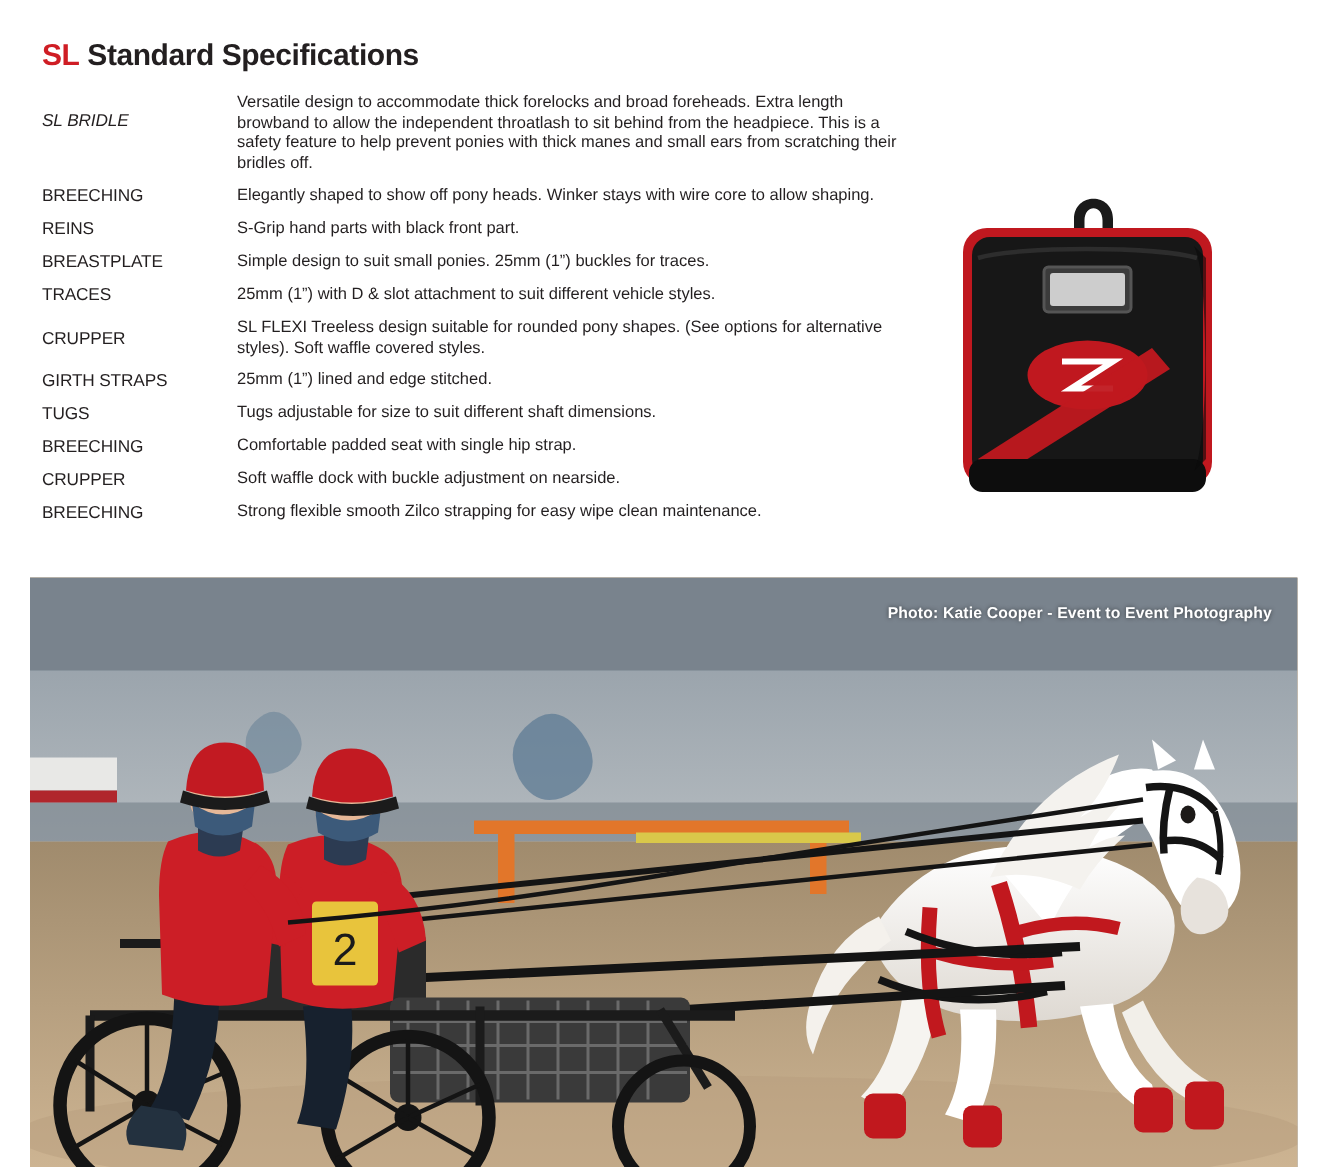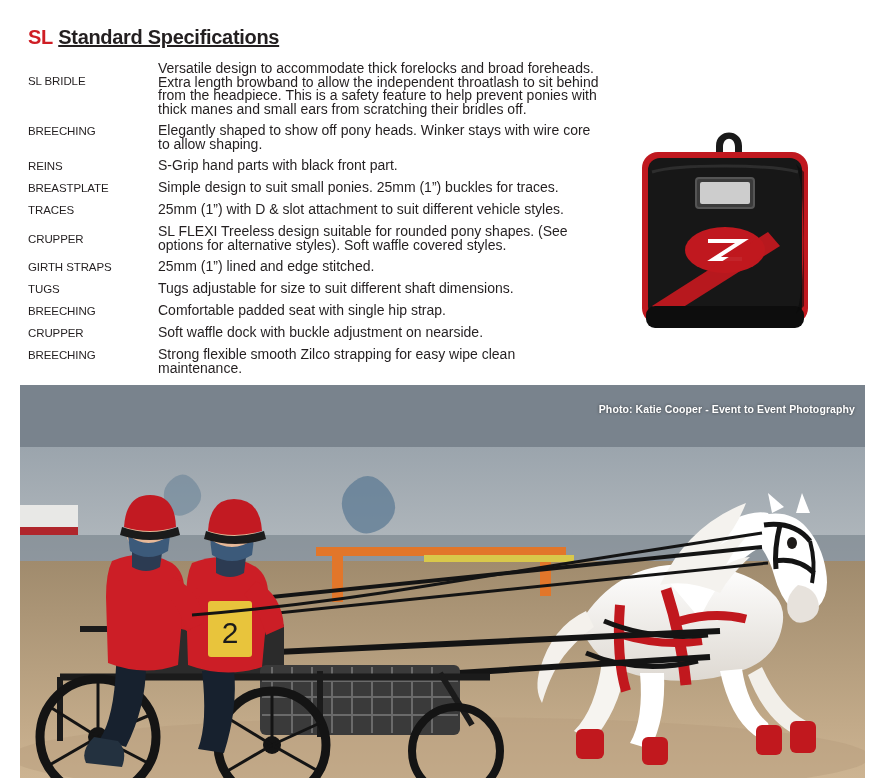--- a/index.html
+++ b/index.html
@@ -24,21 +24,20 @@
     letter-spacing: -0.3px;
     white-space: nowrap;
   }
   .heading .sl {
     color: #cf1d24;
     font-weight: bold;
   }
   .heading .rest {
     color: #231f20;
     font-weight: bold;
-    text-decoration: underline;
   }
 
   
   .spec-table {
     position: absolute;
     left: 28px;
     top: 62px;
     width: 575px;
   }
   .spec-row {
@@ -50,29 +49,30 @@
     width: 130px;
     flex: 0 0 130px;
     font-size: 11.5px;
     color: #231f20;
     letter-spacing: -0.1px;
     line-height: 13px;
     padding-top: 1px;
   }
   .spec-desc {
     flex: 1;
-    font-size: 14px;
+    font-size: 11px;
     color: #231f20;
     line-height: 13.5px;
   }
   .spec-row.multi .spec-label {
     padding-top: 8px;
   }
   .spec-row.multi3 .spec-label {
     padding-top: 13px;
+    font-style: italic;
   }
 
   
   .bag-photo {
     position: absolute;
     left: 618px;
     top: 120px;
     width: 212px;
     height: 215px;
   }
@@ -82,21 +82,21 @@
     position: absolute;
     left: 20px;
     top: 385px;
     width: 845px;
     height: 393px;
     overflow: hidden;
     background: #8c7a61;
   }
   .photo-credit {
     position: absolute;
-    right: 10px;
+    right: 17px;
     top: 18px;
     color: #ffffff;
     font-size: 10.5px;
     font-weight: bold;
     letter-spacing: 0.1px;
     z-index: 40;
     text-shadow: 0 0 3px rgba(0,0,0,0.55);
   }
 </style>
 </head>

